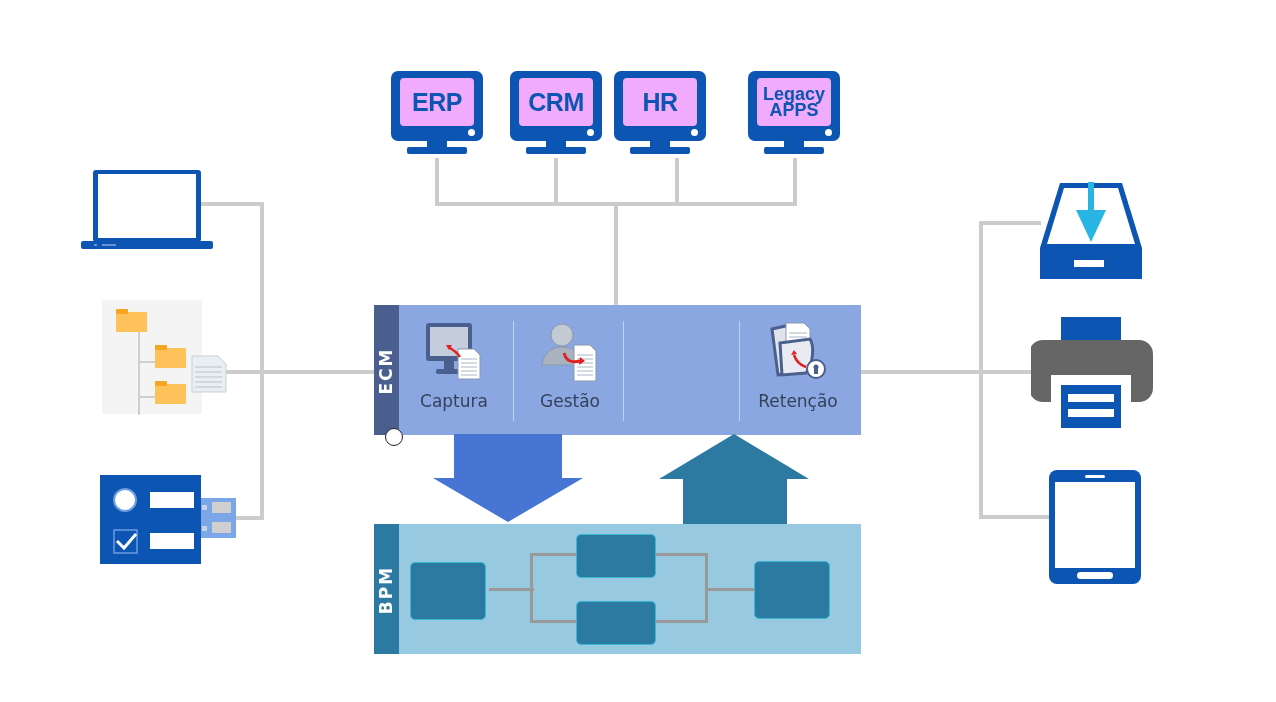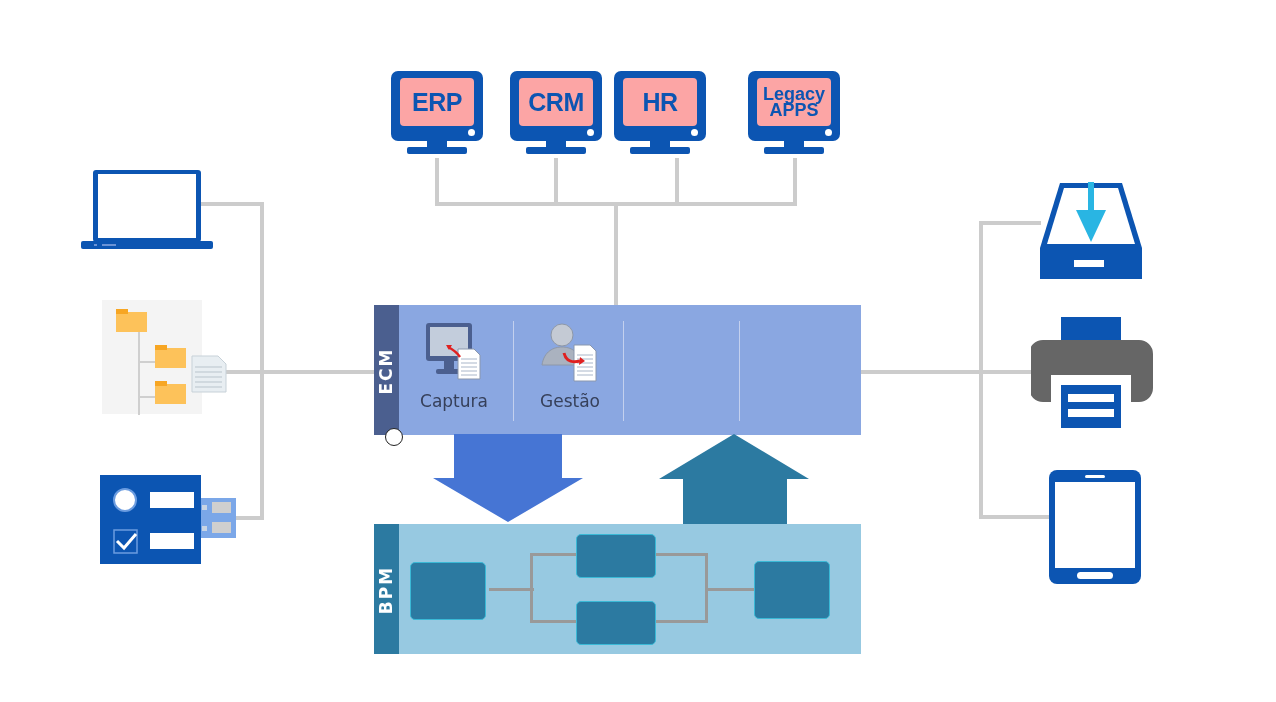--- a/index.html
+++ b/index.html
@@ -3,21 +3,21 @@
 <meta charset="utf-8">
 <style>
   html, body { margin: 0; padding: 0; background: #ffffff; }
   body { width: 1276px; height: 702px; position: relative; overflow: hidden; font-family: "Liberation Sans", sans-serif; }
   .abs { position: absolute; }
   .line { position: absolute; background: #cccccc; }
 
   
   .monitor { position: absolute; width: 92px; height: 88px; }
   .monitor .screen { position: absolute; left: 0; top: 0; width: 92px; height: 70px; background: #0c55b2; border-radius: 7px; }
-  .monitor .inner { position: absolute; left: 9px; top: 7px; width: 74px; height: 48px; background: #fca5a5; border-radius: 4px;
+  .monitor .inner { position: absolute; left: 9px; top: 7px; width: 74px; height: 48px; background: #f0abfc; border-radius: 4px;
     display: flex; flex-direction: column; align-items: center; justify-content: center; color: #0c55b2; font-weight: bold; font-family: "Liberation Sans", sans-serif; line-height: 1; }
   .monitor .inner .big { font-size: 25px; letter-spacing: -0.5px; }
   .monitor .inner .small { font-size: 18px; line-height: 16px; }
   .monitor .led { position: absolute; right: 8px; top: 58px; width: 7px; height: 7px; background: #fff; border-radius: 50%; }
   .monitor .neck { position: absolute; left: 36px; top: 70px; width: 20px; height: 6px; background: #0c55b2; }
   .monitor .base { position: absolute; left: 16px; top: 76px; width: 60px; height: 7px; background: #0c55b2; border-radius: 2px; }
 
   
   #ecm { position: absolute; left: 374px; top: 305px; width: 487px; height: 130px; background: #8aa7e1; }
   #ecm .side { position: absolute; left: 0; top: 0; width: 25px; height: 130px; background: #4b5f8f; }
@@ -157,20 +157,34 @@
       <path d="M39 36 H55 M39 40 H55 M39 44 H55 M39 48 H55 M39 52 H55 M39 56 H55" stroke="#a9b6c9" stroke-width="1"></path>
       <path d="M26 34 C28 42 34 44 42 42" stroke="#e02020" stroke-width="3" fill="none"></path>
       <path d="M42 38 L47 42 L41 46 Z" fill="#e02020"></path>
     </svg>
     <span class="lbl">Gestão</span>
   </div>
   <div class="sep" style="left:249px;"></div>
 
   <div class="sep" style="left:365px;"></div>
 
+  <div class="ecm-item" style="left:368px;">
+    <svg class="ico" viewBox="0 0 64 64">
+      <path d="M6 10 L24 6 L30 52 L12 56 Z" fill="#dfe4ec" stroke="#4b5f8f" stroke-width="3"></path>
+      <path d="M20 4 H38 L44 10 V40 H20 Z" fill="#ffffff" stroke="#8a97ad" stroke-width="1"></path>
+      <path d="M23 14 H41 M23 18 H41 M23 22 H41 M23 26 H41" stroke="#a9b6c9" stroke-width="1"></path>
+      <path d="M14 24 L44 20 C48 26 48 44 40 54 L16 56 Z" fill="#e8ecf2" stroke="#4b5f8f" stroke-width="3"></path>
+      <path d="M40 48 C34 46 30 42 28 36" stroke="#e02020" stroke-width="2.5" fill="none"></path>
+      <path d="M25 36 L31 35 L28 31 Z" fill="#e02020"></path>
+      <circle cx="50" cy="50" r="9" fill="#ffffff" stroke="#4b5f8f" stroke-width="2"></circle>
+      <circle cx="50" cy="48" r="2.5" fill="#4b5f8f"></circle>
+        <rect x="48" y="49" width="4" height="6" fill="#4b5f8f"></rect>
+    </svg>
+    <span class="lbl">Retenção</span>
+  </div>
 </div>
 <div class="abs" style="left:385px;top:428px;width:18px;height:18px;border:1.5px solid #222;border-radius:50%;background:#fff;box-sizing:border-box;"></div>
 
 <svg class="abs" style="left:433px;top:434px;" width="152" height="90">
   <polygon points="21,0 129,0 129,44 150,44 75,88 0,44 21,44" fill="#4675d4"></polygon>
 </svg>
 <svg class="abs" style="left:659px;top:434px;" width="152" height="90">
   <polygon points="75,0 150,45 128,45 128,90 24,90 24,45 0,45" fill="#2c7aa1"></polygon>
 </svg>
 

